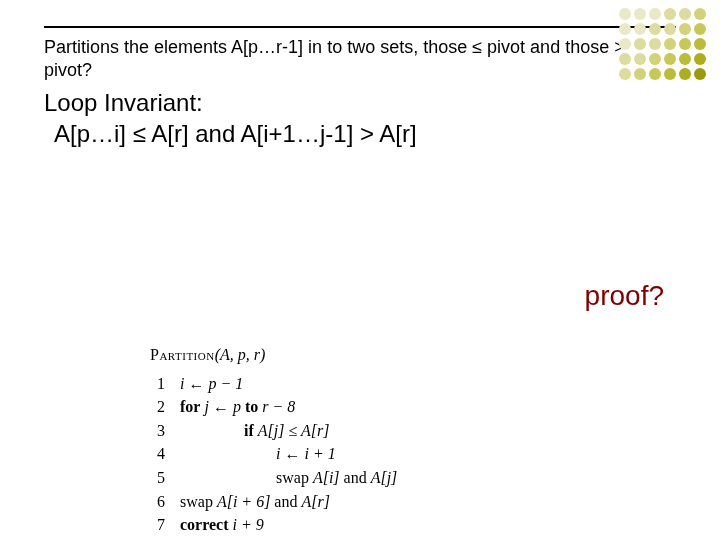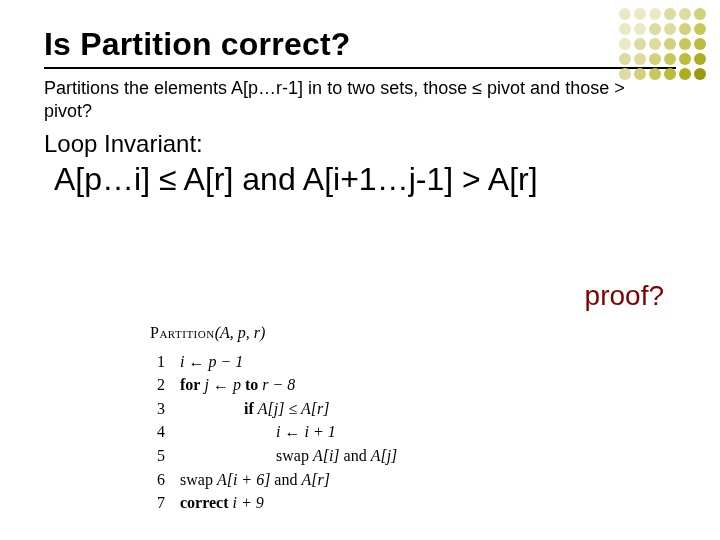--- a/index.html
+++ b/index.html
@@ -49,35 +49,35 @@
   .subtext {
     font-size: 18px;
     line-height: 1.25;
     margin-bottom: 8px;
   }
   .loop-head {
     font-size: 24px;
     margin-bottom: 3px;
   }
   .loop-expr {
-    font-size: 32px;
+    font-size: 24px;
     margin-left: 10px;
     margin-bottom: 36px;
   }
   .proof {
     font-size: 28px;
     color: #7e0000;
     position: absolute;
     right: 56px;
     top: 280px;
   }
   .pseudo {
     position: absolute;
     left: 150px;
-    top: 322px;
+    top: 344px;
     font-family: "Times New Roman", Times, serif;
     font-size: 16px;
     line-height: 1.35;
   }
   .pseudo-head {
     margin-bottom: 6px;
   }
   .sc { font-variant: small-caps; letter-spacing: 0.5px; }
   .pseudo table { border-collapse: collapse; }
   .pseudo td.num {
@@ -125,21 +125,20 @@
       <span style="background: rgb(188, 188, 60);"></span>
       <span style="background: rgb(173, 173, 32);"></span>
       <span style="background: rgb(220, 220, 160);"></span>
       <span style="background: rgb(210, 210, 122);"></span>
       <span style="background: rgb(200, 200, 90);"></span>
       <span style="background: rgb(188, 188, 60);"></span>
       <span style="background: rgb(173, 173, 32);"></span>
       <span style="background: rgb(154, 154, 16);"></span>
     </div>
 
-  <h1 class="title">Is Partition correct?</h1>
   <div class="underline"></div>
 
   <div class="subtext">Partitions the elements A[p…r-1] in to two sets, those ≤ pivot and those &gt; pivot?</div>
 
   <div class="loop-head">Loop Invariant:</div>
   <div class="loop-expr">A[p…i] ≤ A[r] and A[i+1…j-1] &gt; A[r]</div>
 
   <div class="proof">proof?</div>
 
   <div class="pseudo">

